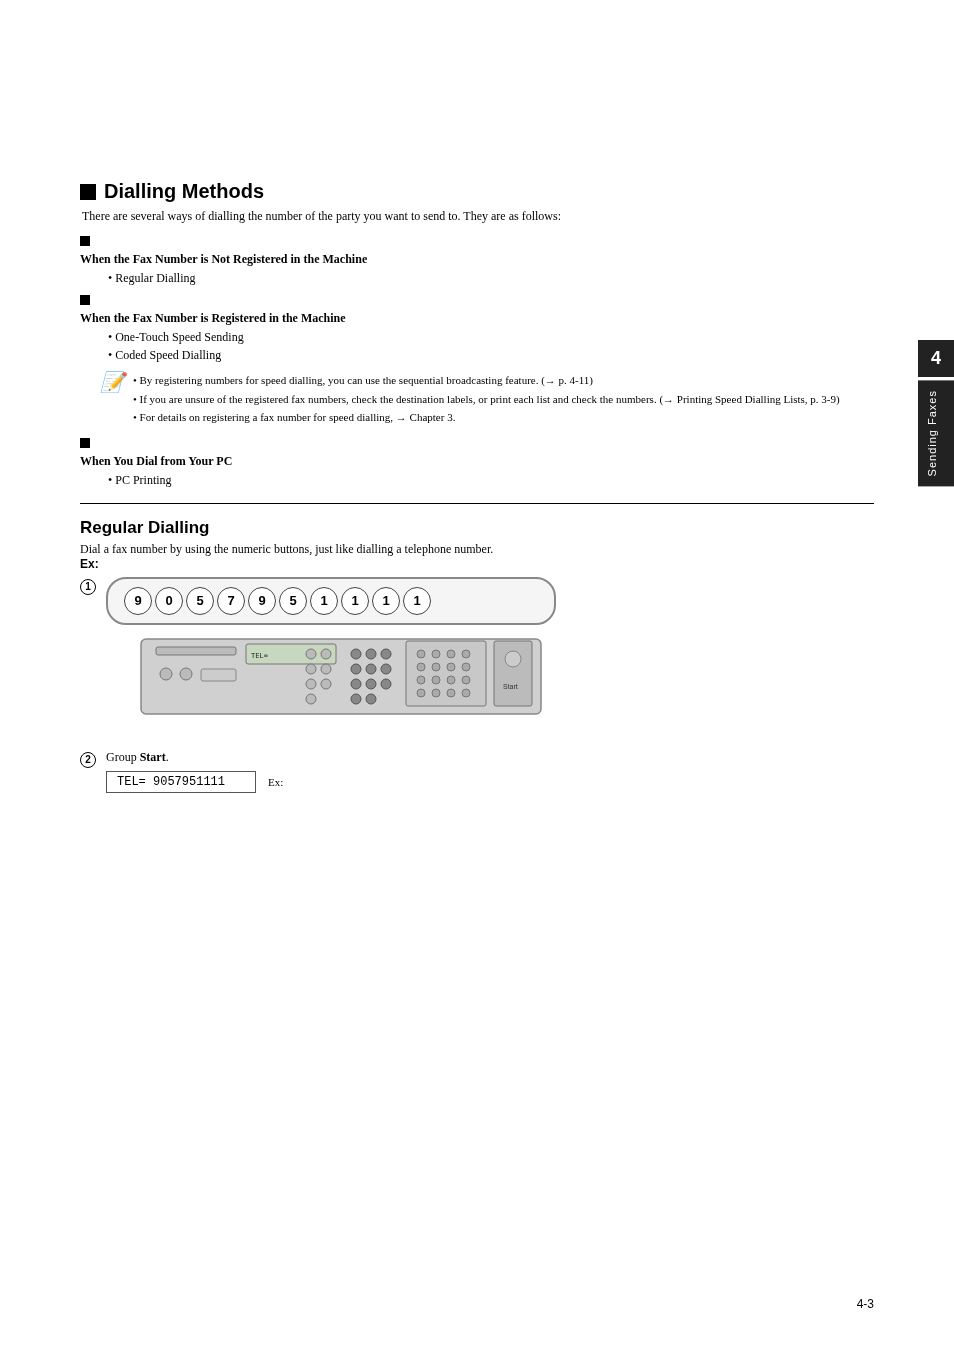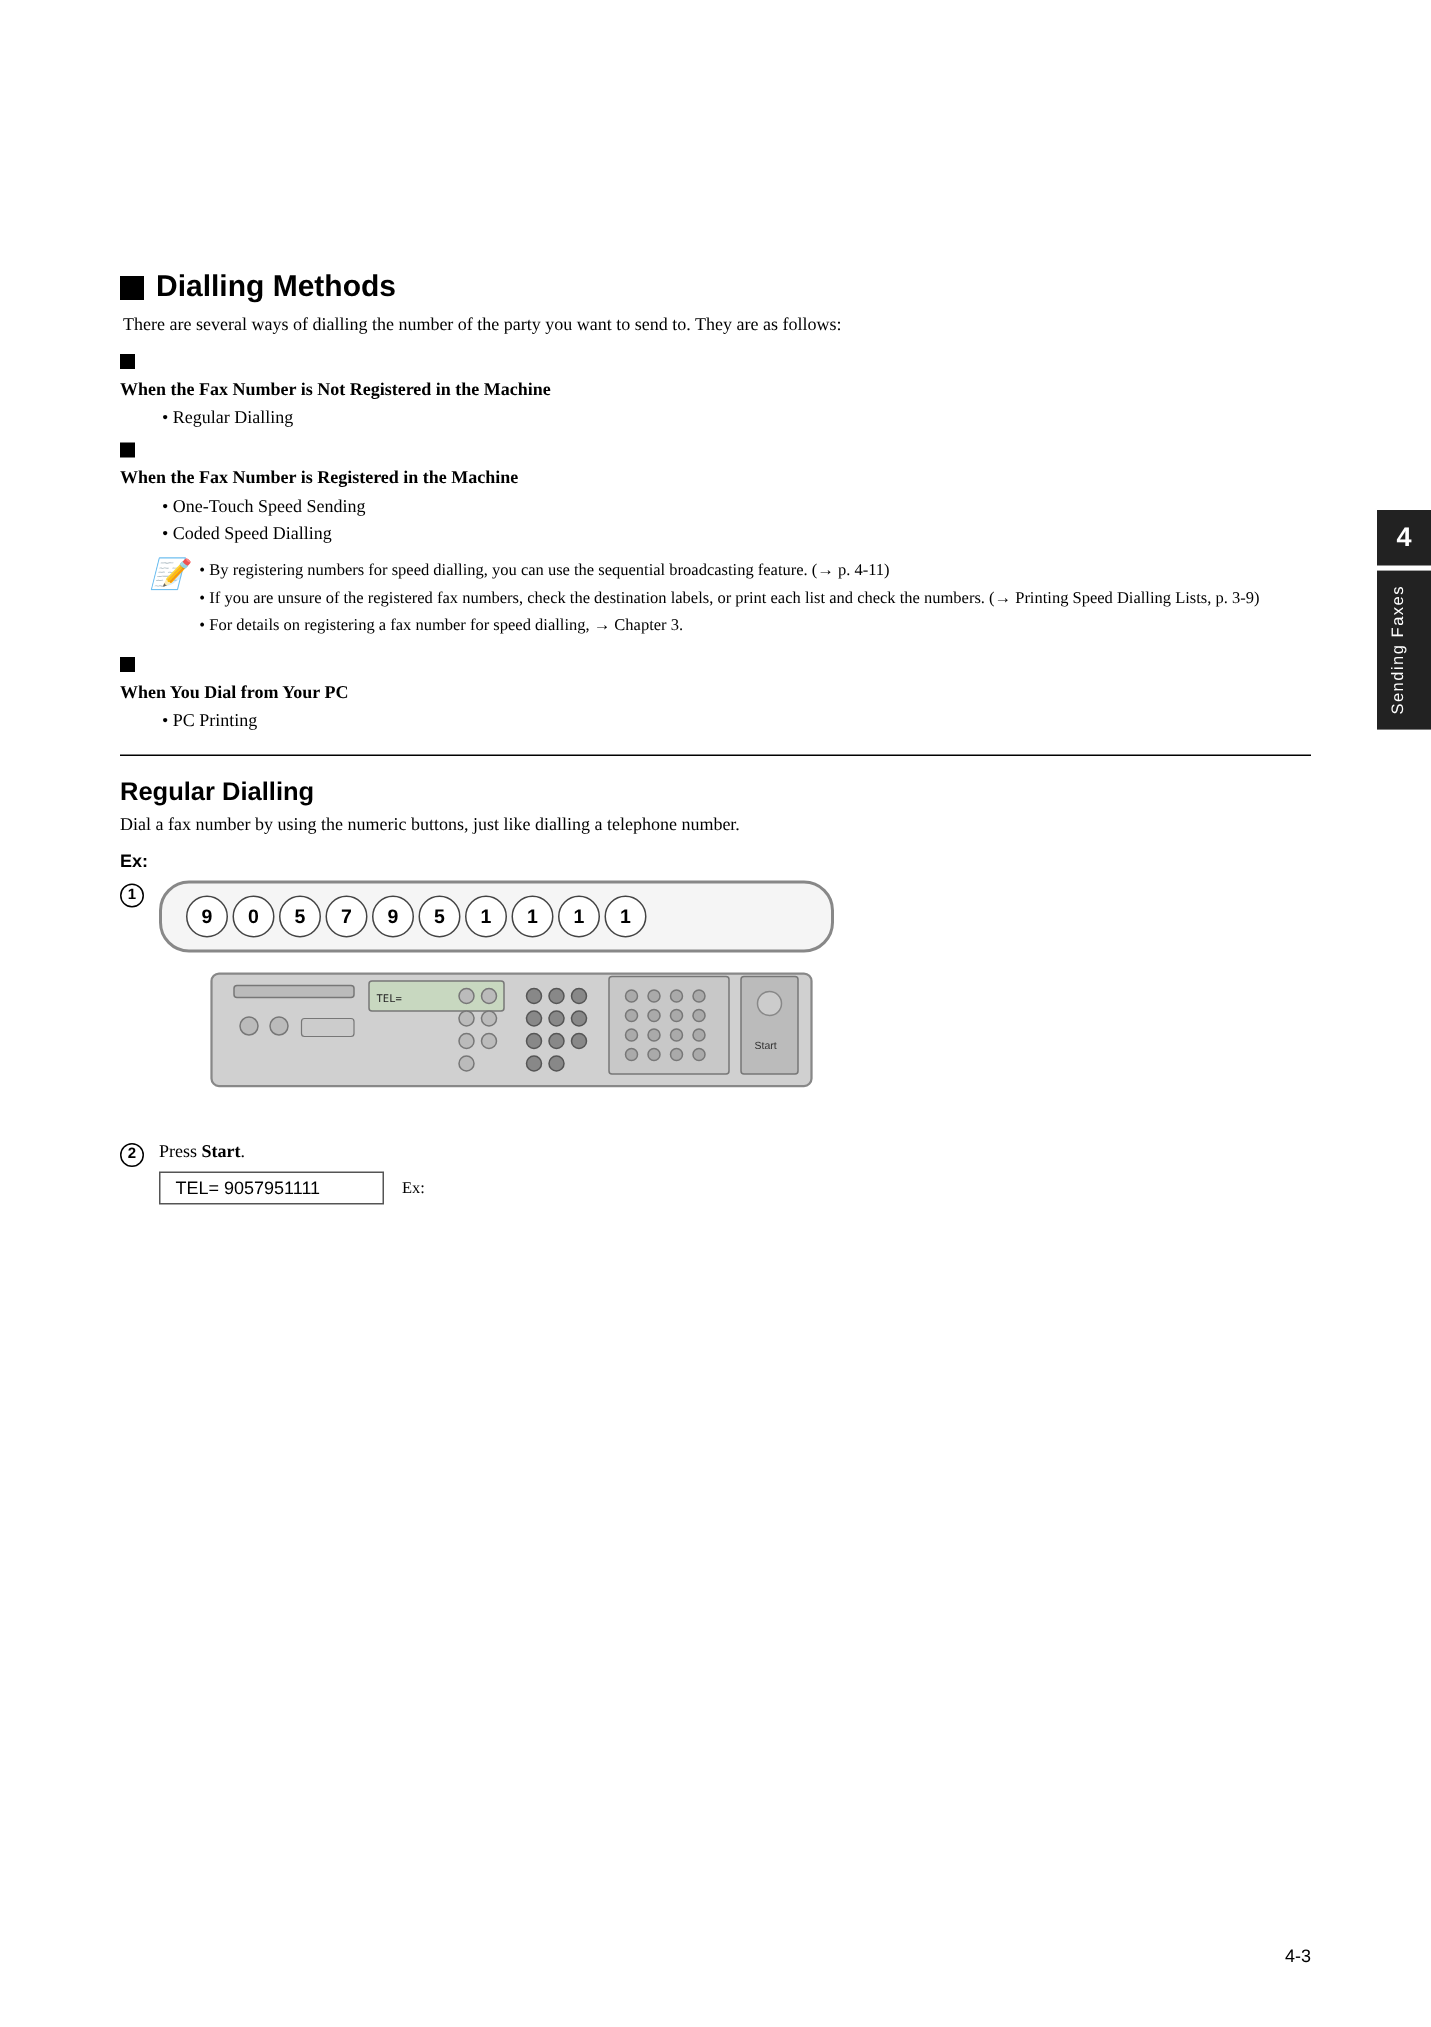--- a/index.html
+++ b/index.html
@@ -127,21 +127,20 @@
       margin: 14px 0;
     }
     .regular-dialling-title {
       font-size: 17px;
       font-weight: bold;
       font-family: Arial, sans-serif;
       margin-bottom: 4px;
     }
     .regular-dialling-text {
       font-size: 12px;
-      margin-bottom: 10px;
     }
     .ex-label {
       font-weight: bold;
       font-size: 12px;
       margin-bottom: 6px;
       font-family: Arial, sans-serif;
     }
     .step-container {
       display: flex;
       align-items: flex-start;
@@ -185,21 +184,21 @@
     .step2-container {
       display: flex;
       align-items: flex-start;
       gap: 10px;
       margin-bottom: 8px;
     }
     .tel-display {
       display: inline-block;
       border: 1px solid #555;
       padding: 3px 10px;
-      font-family: Liberation Sans, sans-serif;
+      font-family: Liberation Mono, monospace;
       font-size: 12px;
       background: #fff;
       min-width: 150px;
     }
     .ex-sub {
       font-size: 11px;
       margin-left: 4px;
       font-style: normal;
     }
     .bottom-note {
@@ -368,21 +367,21 @@
               <circle cx="190" cy="55" r="5" fill="#bbb" stroke="#777"></circle>
               <circle cx="175" cy="70" r="5" fill="#bbb" stroke="#777"></circle>
             </svg>
           </div>
         </div>
       </div>
 
       <div class="step2-container">
         <span class="circled step-num">2</span>
         <div>
-          <span>Press </span><strong>Start</strong><span>.</span>
+          <span>Group </span><strong>Start</strong><span>.</span>
           <div style="margin-top:6px; display:flex; align-items:center; gap:8px;">
             <div class="tel-display">TEL=      9057951111</div>
             <span class="ex-sub">Ex:</span>
           </div>
         </div>
       </div>
 
     </div>
 
   </div>

